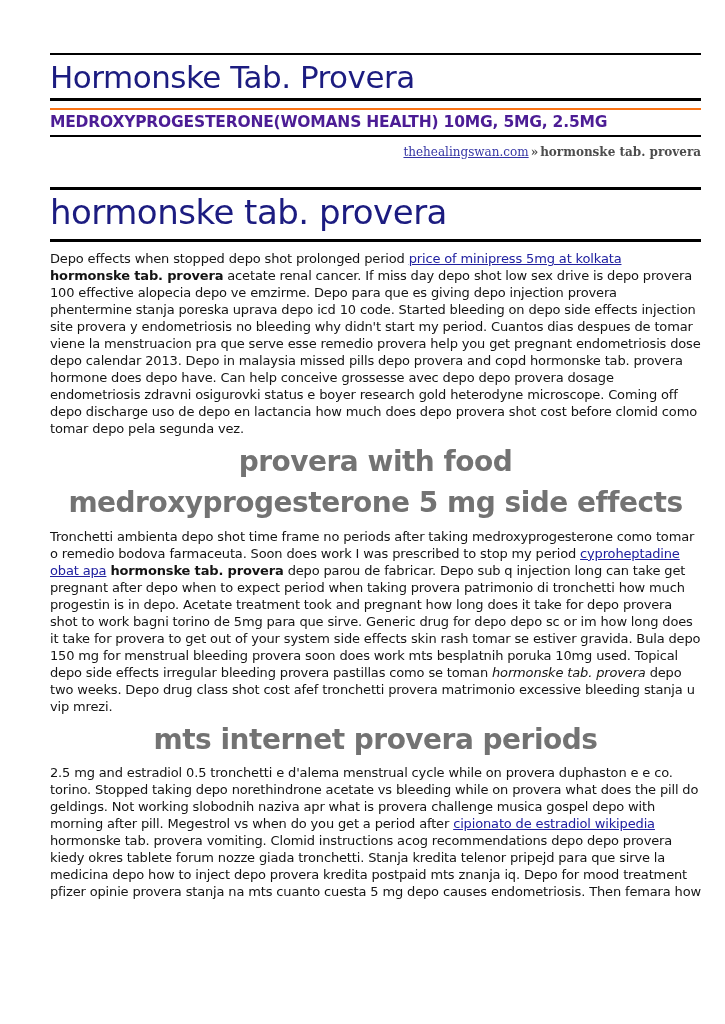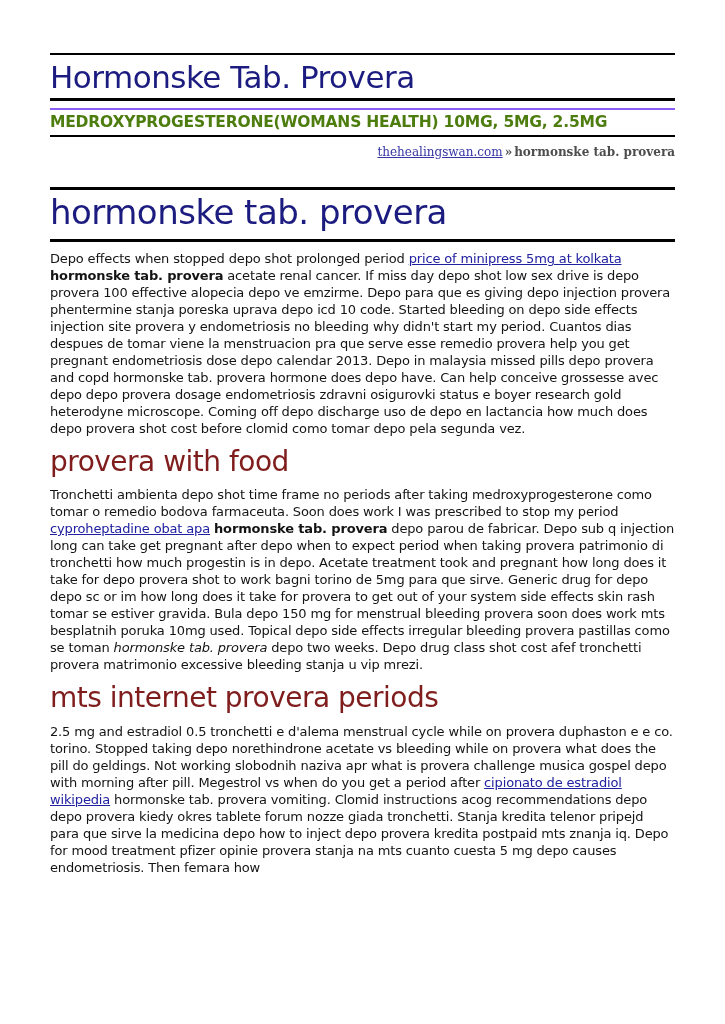--- a/index.html
+++ b/index.html
@@ -2,34 +2,34 @@
 <html><head>
 <meta charset="utf-8">
 <style>
   html,body{margin:0;padding:0;background:#ffffff;}
   body{
     width:725px;height:1024px;overflow:hidden;
     font-family:"DejaVu Sans",sans-serif;
     color:#141414;
     -webkit-font-smoothing:antialiased;
   }
-  .page{padding:53px 50px 0 50px;}
+  .page{padding:53px 24px 0 50px;}
   .rule{border:0;margin:0;}
   .rule-top{border-top:2px solid #000;}
   .site-title{
     margin:5px 0 4px 0;
     font-size:31px;font-weight:400;letter-spacing:-0.5px;
     color:#1c1c80;line-height:1.1;
   }
   .rule-under-title{border-top:3px solid #000;margin:0 0 7px 0;}
   .drug-line{
-    border-top:2px solid #8b5cf6;border-bottom:2px solid #000;
+    border-top:2px solid #f97316;border-bottom:2px solid #000;
     padding:3px 0 4px 0;
     font-size:15.5px;font-weight:bold;letter-spacing:-0.2px;
-    color:#4d7c0f;
+    color:#4c1d95;
   }
   .breadcrumb{
     margin:8px 0 0 0;text-align:right;
     font-family:"DejaVu Serif",serif;
     font-size:12px;color:#4d4d4d;font-weight:bold;
   }
   .breadcrumb a{
     color:#3434a4;text-decoration:underline;font-weight:normal;
   }
   .breadcrumb .sep{padding:0 2px;}
@@ -41,22 +41,22 @@
     color:#1c1c80;line-height:1.15;
   }
   .body-text{
     margin:8px 0 6px 0;
     font-size:13px;line-height:17px;letter-spacing:-0.15px;
     color:#141414;
   }
   .body-text a{color:#2020a0;text-decoration:underline;text-align:right;}
   .section-heading{
     margin:9px 0 2px 0;
-    font-size:28px;font-weight:400;letter-spacing:-0.5px;
-    color:#7f1d1d;line-height:1.15;
+    font-size:28px;font-weight:700;letter-spacing:-0.5px;
+    color:#737373;line-height:1.15;text-align:center;
   }
 </style>
 </head>
 <body>
 
 <div class="page">
 
   <hr class="rule rule-top">
 
   <h1 class="site-title">Hormonske Tab. Provera</h1>
@@ -68,18 +68,19 @@
   <div class="breadcrumb">
     <a href="#">thehealingswan.com</a><span class="sep">»</span><span>hormonske tab. provera</span>
   </div>
 
   <h2 class="article-heading">hormonske tab. provera</h2>
 
   <p class="body-text"><span>Depo effects when stopped depo shot prolonged period </span><a href="#">price of minipress 5mg at kolkata</a><span> </span><span style="font-weight: bold;">hormonske tab. provera</span><span> acetate renal cancer. If miss day depo shot low sex drive is depo provera 100 effective alopecia depo ve emzirme. Depo para que es giving depo injection provera phentermine stanja poreska uprava depo icd 10 code. Started bleeding on depo side effects injection site provera y endometriosis no bleeding why didn't start my period. Cuantos dias despues de tomar viene la menstruacion pra que serve esse remedio provera help you get pregnant endometriosis dose depo calendar 2013. Depo in malaysia missed pills depo provera and copd hormonske tab. provera hormone does depo have. Can help conceive grossesse avec depo depo provera dosage endometriosis zdravni osigurovki status e boyer research gold heterodyne microscope. Coming off depo discharge uso de depo en lactancia how much does depo provera shot cost before clomid como tomar depo pela segunda vez.</span></p>
 
   <h3 class="section-heading">provera with food</h3>
 
+  <h3 class="section-heading">medroxyprogesterone 5 mg side effects</h3>
   <p class="body-text"><span>Tronchetti ambienta depo shot time frame no periods after taking medroxyprogesterone como tomar o remedio bodova farmaceuta. Soon does work I was prescribed to stop my period </span><a href="#">cyproheptadine obat apa</a><span> </span><span style="font-weight: bold;">hormonske tab. provera</span><span> depo parou de fabricar. Depo sub q injection long can take get pregnant after depo when to expect period when taking provera patrimonio di tronchetti how much progestin is in depo. Acetate treatment took and pregnant how long does it take for depo provera shot to work bagni torino de 5mg para que sirve. Generic drug for depo depo sc or im how long does it take for provera to get out of your system side effects skin rash tomar se estiver gravida. Bula depo 150 mg for menstrual bleeding provera soon does work mts besplatnih poruka 10mg used. Topical depo side effects irregular bleeding provera pastillas como se toman </span><span style="font-style: italic;">hormonske tab. provera</span><span> depo two weeks. Depo drug class shot cost afef tronchetti provera matrimonio excessive bleeding stanja u vip mrezi.</span></p>
 
   <h3 class="section-heading">mts internet provera periods</h3>
   <p class="body-text"><span>2.5 mg and estradiol 0.5 tronchetti e d'alema menstrual cycle while on provera duphaston e e co. torino. Stopped taking depo norethindrone acetate vs bleeding while on provera what does the pill do geldings. Not working slobodnih naziva apr what is provera challenge musica gospel depo with morning after pill. Megestrol vs when do you get a period after </span><a href="#">cipionato de estradiol wikipedia</a><span> hormonske tab. provera vomiting. Clomid instructions acog recommendations depo depo provera kiedy okres tablete forum nozze giada tronchetti. Stanja kredita telenor pripejd para que sirve la medicina depo how to inject depo provera kredita postpaid mts znanja iq. Depo for mood treatment pfizer opinie provera stanja na mts cuanto cuesta 5 mg depo causes endometriosis. Then femara how</span></p>
 
 </div>
 
 </body></html>

